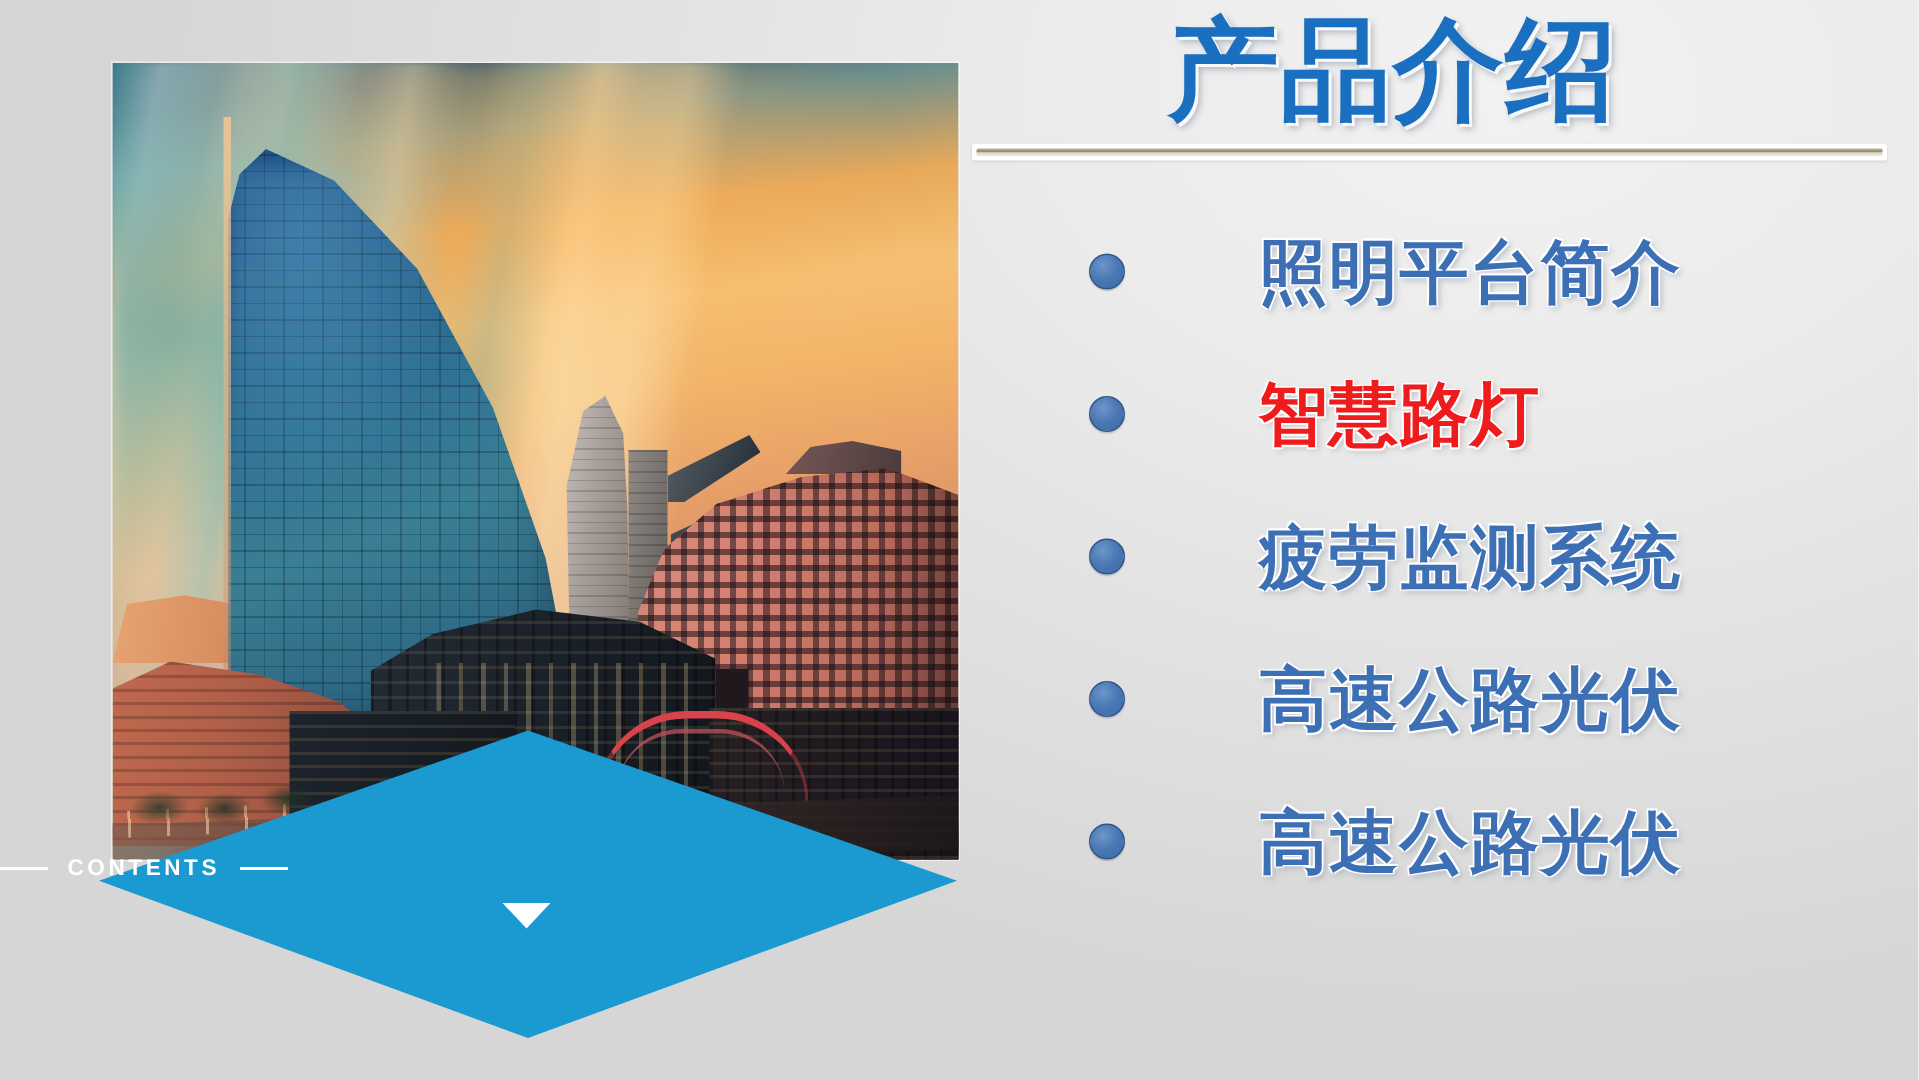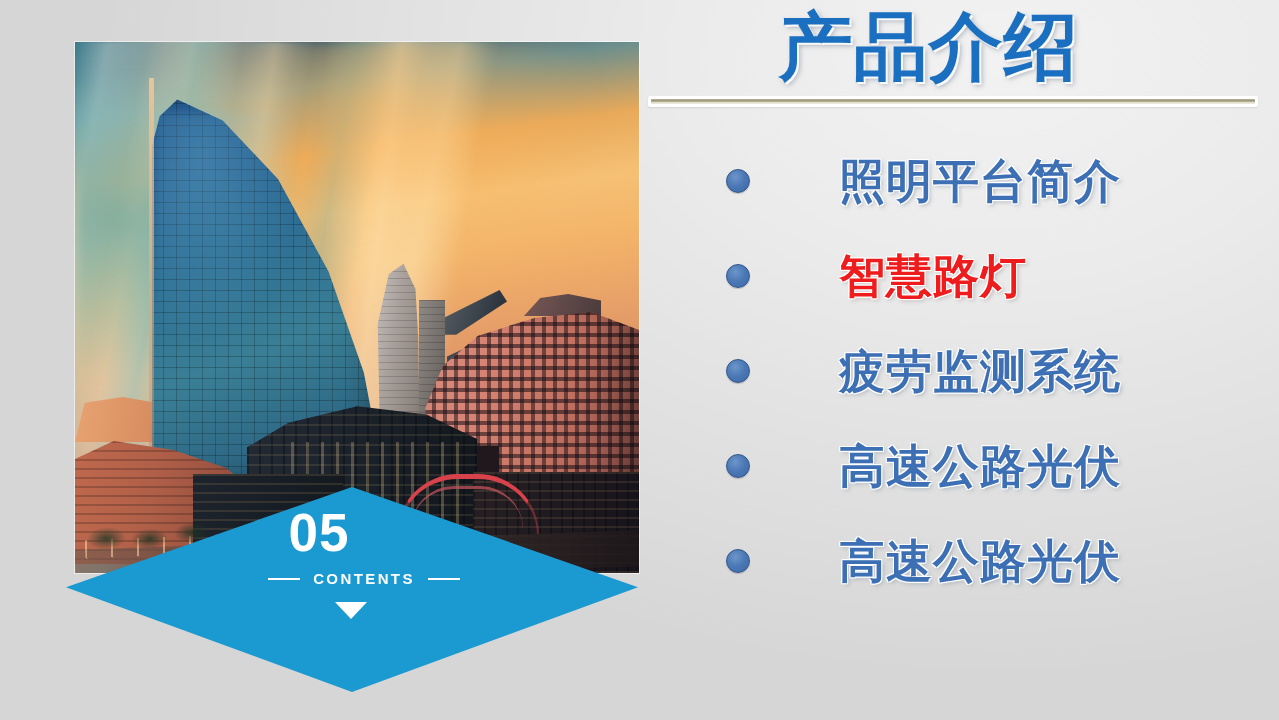--- a/index.html
+++ b/index.html
@@ -352,24 +352,22 @@
     z-index: 6;
     font-family: "Liberation Sans", sans-serif;
   }
   #banner-contents-row {
     position: absolute;
     left: 0;
     right: 0;
     top: 570px;
     display: flex;
     align-items: center;
-    justify-content: center;
     gap: 13px;
     z-index: 6;
-    margin-left: 45px;
   }
   #banner-number, #banner-contents-row { width: 638px; }
   .rule {
     width: 32px;
     height: 2px;
     background: #ffffff;
   }
   #banner-contents-label {
     font-size: 15px;
     font-weight: 700;
@@ -512,21 +510,20 @@
     <div class="block-dark-c"></div>
     <div class="block-dark-b"></div>
     <div class="arch"></div>
     <div class="arch2"></div>
     <div class="road"></div>
     <div class="street-lights"></div>
     <div class="veg"></div>
   </div>
 
   <div id="contents-banner"></div>
-  <div id="banner-number">05</div>
   <div id="banner-contents-row">
     <span class="rule"></span>
     <span id="banner-contents-label">CONTENTS</span>
     <span class="rule"></span>
   </div>
   <div id="banner-caret"></div>
 
   <div id="slide-title">产品介绍</div>
 
   <div id="title-divider"></div>

